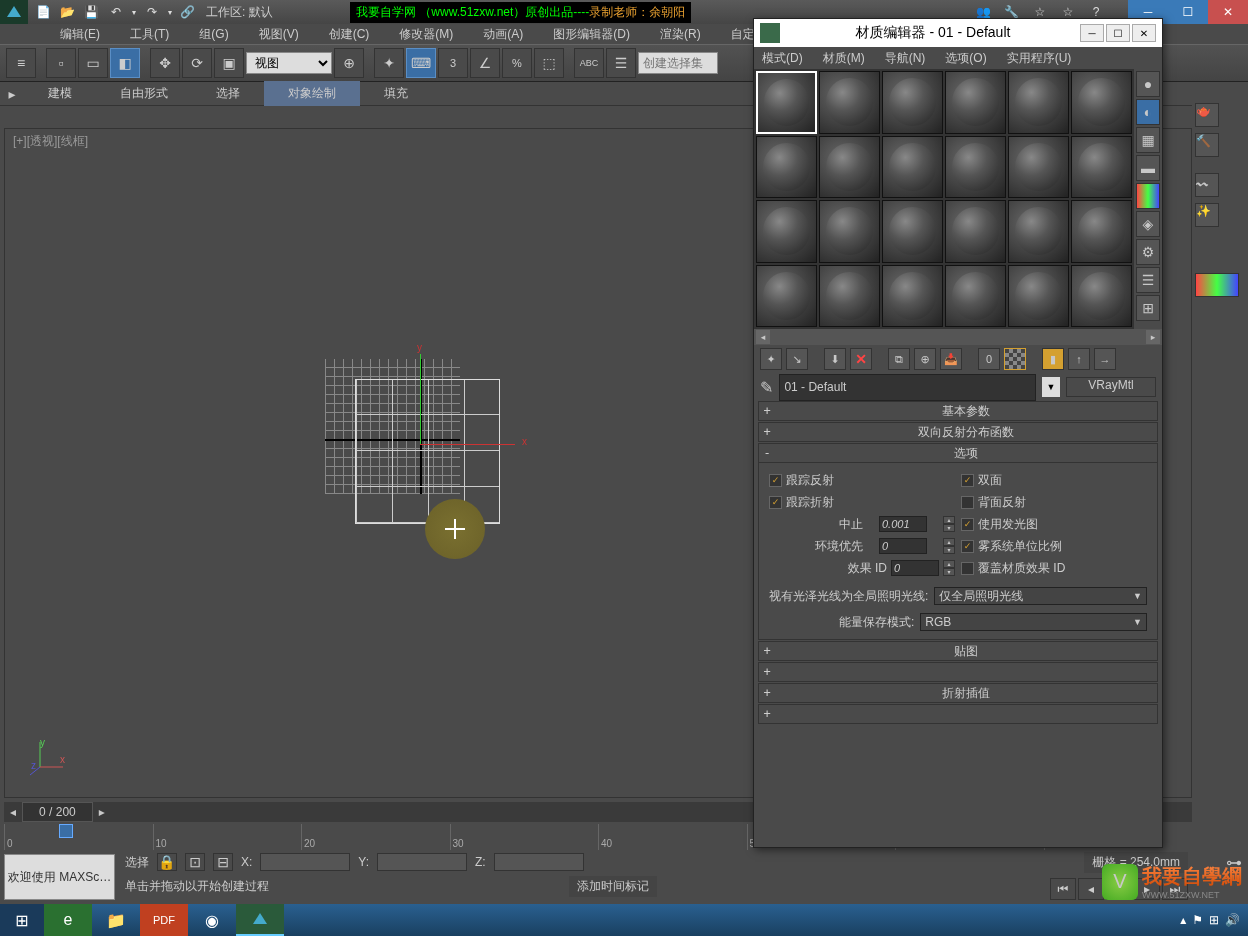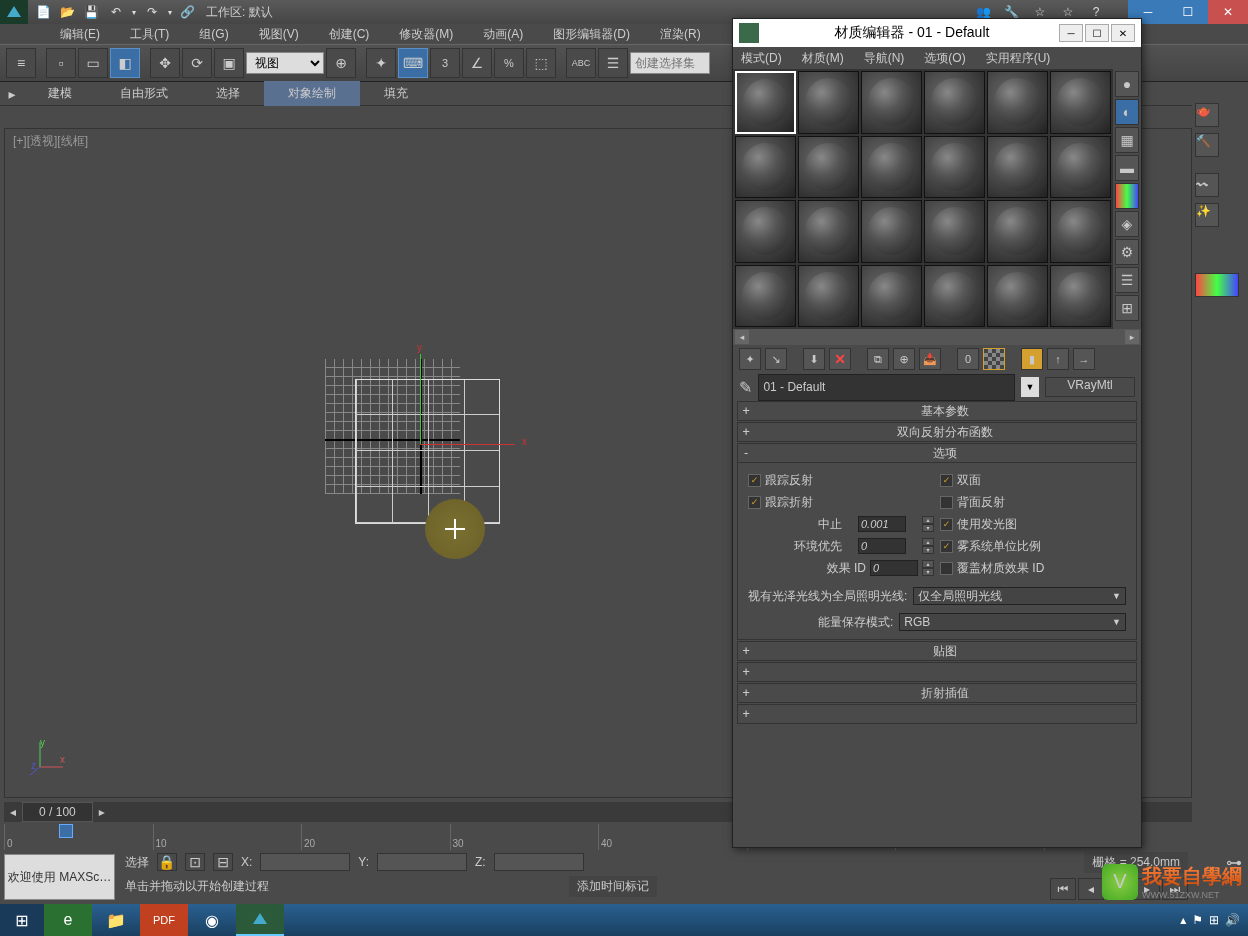--- a/index.html
+++ b/index.html
@@ -21,21 +21,21 @@
 
 
 .menubar { height: 20px; background: #4a4a4a; display: flex; align-items: center; padding: 0 60px; gap: 30px; color: #ccc; }
 .menu-item { cursor: pointer; }
 
 
 .toolbar { height: 38px; background: linear-gradient(#525252, #444); border-top: 1px solid #666; border-bottom: 1px solid #222; display: flex; align-items: center; padding: 0 6px; gap: 2px; }
 .tool-btn { width: 30px; height: 30px; background: #4a4a4a; border: 1px solid #333; display: flex; align-items: center; justify-content: center; cursor: pointer; color: #ccc; font-size: 14px; }
 .tool-btn.active { background: #3a6ea5; border-color: #5a8ec5; }
 .tool-sep { width: 6px; }
-.tool-dropdown { width: 78px; height: 22px; background: #ddd; border: 1px solid #888; color: #000; padding: 0 4px; }
+.tool-dropdown { width: 86px; height: 22px; background: #ddd; border: 1px solid #888; color: #000; padding: 0 4px; }
 
 
 .ribbon { height: 24px; background: #4a4a4a; display: flex; align-items: center; border-bottom: 1px solid #333; }
 .ribbon-tab { padding: 4px 24px; color: #ccc; cursor: pointer; }
 .ribbon-tab.active { background: #5a7090; }
 
 
 .viewport-area { position: absolute; left: 4px; top: 128px; right: 56px; bottom: 138px; background: #4a4a4a; }
 .viewport { width: 100%; height: 100%; background: #4a4a4a; border: 1px solid #333; position: relative; }
 .viewport-label { position: absolute; left: 8px; top: 4px; color: #999; }
@@ -73,21 +73,21 @@
 .bottom-mid { flex: 1; display: flex; flex-direction: column; }
 .coord-row { height: 24px; display: flex; align-items: center; gap: 8px; padding: 0 6px; }
 .coord-label { color: #ccc; }
 .coord-input { width: 90px; height: 18px; background: #555; border: 1px solid #333; color: #999; padding: 0 4px; }
 .status-row { height: 24px; display: flex; align-items: center; padding: 0 6px; color: #ccc; }
 .grid-display { margin-left: auto; margin-right: 20px; background: #444; padding: 2px 8px; }
 .playback-controls { position: absolute; right: 60px; bottom: 36px; display: flex; gap: 2px; }
 .pb-btn { width: 26px; height: 22px; background: #4a4a4a; border: 1px solid #333; display: flex; align-items: center; justify-content: center; color: #ccc; }
 
 
-.mat-editor { position: absolute; left: 732px; top: 18px; width: 410px; height: 830px; background: #4a4a4a; border: 1px solid #222; box-shadow: 2px 2px 8px rgba(0,0,0,0.5); z-index: 100; }
+.mat-editor { position: absolute; left: 753px; top: 18px; width: 410px; height: 830px; background: #4a4a4a; border: 1px solid #222; box-shadow: 2px 2px 8px rgba(0,0,0,0.5); z-index: 100; }
 .mat-title { height: 28px; background: #fff; display: flex; align-items: center; padding: 0 6px; color: #000; }
 .mat-title-icon { width: 20px; height: 20px; background: #3a6a4a; margin-right: 6px; }
 .mat-title-text { flex: 1; text-align: center; font-size: 14px; }
 .mat-win-btns { display: flex; gap: 2px; }
 .mat-win-btn { width: 24px; height: 18px; border: 1px solid #aaa; background: #eee; display: flex; align-items: center; justify-content: center; cursor: pointer; font-size: 10px; }
 .mat-menu { height: 22px; display: flex; align-items: center; padding: 0 8px; gap: 20px; color: #ccc; background: #4a4a4a; }
 .mat-menu-item { cursor: pointer; }
 
 .mat-slots-area { display: flex; height: 260px; }
 .mat-slots { flex: 1; display: grid; grid-template-columns: repeat(6, 1fr); grid-template-rows: repeat(4, 1fr); gap: 2px; padding: 2px; background: #333; }
@@ -153,20 +153,23 @@
     <div class="tb-btn">📄</div>
     <div class="tb-btn">📂</div>
     <div class="tb-btn">💾</div>
     <div class="tb-btn">↶</div>
     <div class="tb-btn" style="width:12px;font-size:8px">▾</div>
     <div class="tb-btn">↷</div>
     <div class="tb-btn" style="width:12px;font-size:8px">▾</div>
     <div class="tb-btn">🔗</div>
   </div>
   <span class="workspace-label">工作区: 默认</span>
+  <div class="banner">
+    <span>我要自学网 （www.51zxw.net）原创出品----</span><span class="orange">录制老师：余朝阳</span>
+  </div>
   <div class="titlebar-right">
     <div class="tb-btn">👥</div>
     <div class="tb-btn">🔧</div>
     <div class="tb-btn">☆</div>
     <div class="tb-btn">☆</div>
     <div class="tb-btn">?</div>
   </div>
   <div class="win-controls">
     <div class="win-btn mid">─</div>
     <div class="win-btn mid">☐</div>
@@ -254,21 +257,21 @@
   <div class="rp-btn">🔨</div>
   <div style="height:10px"></div>
   <div class="rp-btn">〰</div>
   <div class="rp-btn">✨</div>
   <div style="height:40px"></div>
   <div class="rp-btn" style="background:linear-gradient(90deg,#f44,#4f4,#44f);width:44px"></div>
 </div>
 
 <div class="timeline-bar">
   <span style="padding:0 6px">◂</span>
-  <div class="time-display">0 / 100</div>
+  <div class="time-display">0 / 200</div>
   <span style="padding:0 6px">▸</span>
 </div>
 <div class="time-ruler">
   <div class="frame-marker"></div>
   <div class="ruler-marks">
     <div class="ruler-tick">0</div>
     <div class="ruler-tick">10</div>
     <div class="ruler-tick">20</div>
     <div class="ruler-tick">30</div>
     <div class="ruler-tick">40</div>

